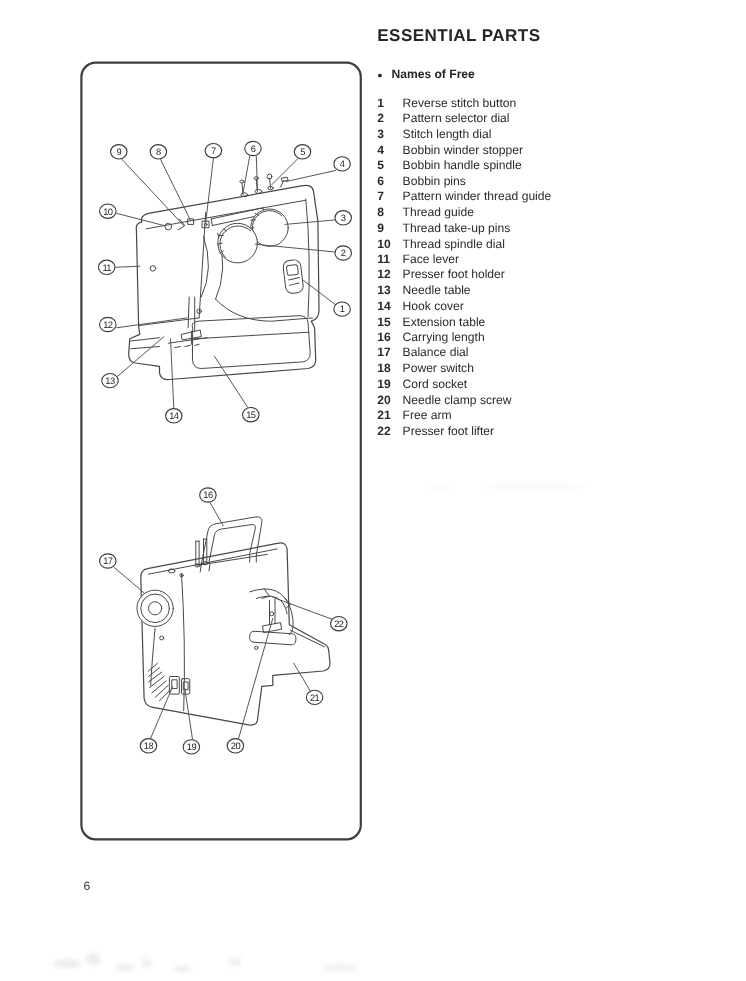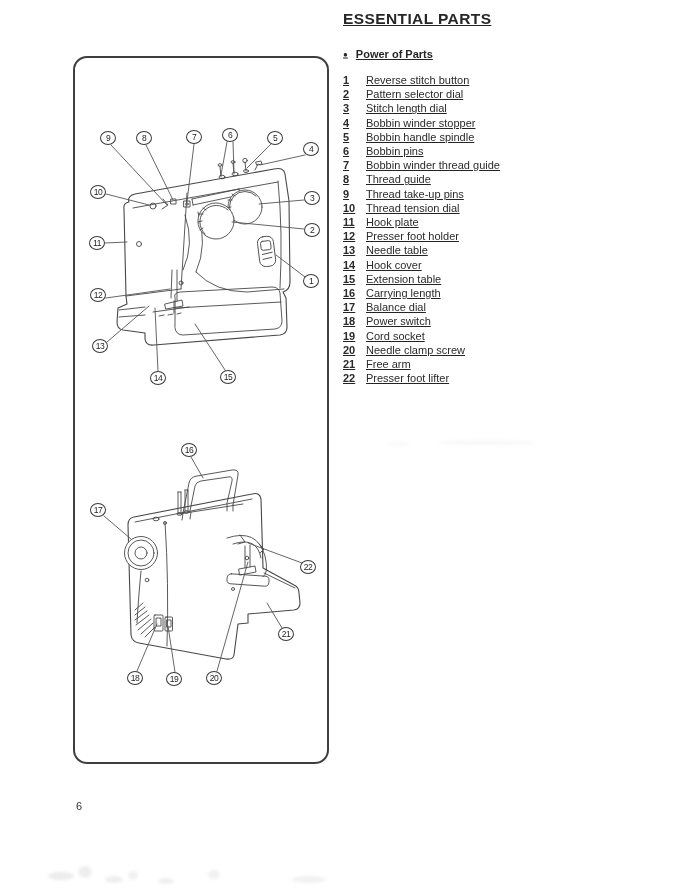--- a/index.html
+++ b/index.html
@@ -14,21 +14,21 @@
     background:#fff;
   }
   .diagram-box svg{position:absolute;left:0;top:0;}
   .callout{
     position:absolute;width:16px;height:14px;border:1px solid #3a3a3a;
     border-radius:50%;background:#fff;font-size:8.5px;font-weight:400;
     line-height:12.5px;text-align:center;color:#1e1e1e;box-sizing:border-box;
     letter-spacing:-0.5px;
   }
   
-  .content{position:absolute;left:343px;top:2px;width:330px;text-decoration:underline;}
+  .content{position:absolute;left:343px;top:16px;width:330px;}
   .title{font-size:15.5px;font-weight:bold;letter-spacing:.4px;margin:8px 0 0 0;color:#262626;}
   .section-heading{margin-top:20px;font-size:11px;font-weight:bold;display:flex;align-items:center;color:#262626;}
   .bullet{font-size:8px;margin-right:8px;transform:translateY(-0.5px);}
   .parts-list{margin-top:13px;}
   .part-row{display:flex;font-size:11px;line-height:14.2px;color:#2a2a2a;}
   .part-num{width:15px;font-weight:bold;flex:none;}
   .part-label{margin-left:8px;}
   .page-number{position:absolute;left:76px;top:800px;font-size:11px;color:#333;}
   .smudge{position:absolute;background:#c9c9c9;border-radius:50%;filter:blur(1.8px);}
 </style>
@@ -207,21 +207,21 @@
     <div class="callout" style="left:52px;top:613px">18</div>
     <div class="callout" style="left:91px;top:614px">19</div>
     <div class="callout" style="left:131px;top:613px">20</div>
   </div>
 
   <div class="content">
     <h1 class="title">ESSENTIAL PARTS</h1>
 
     <div class="section-heading">
       <span class="bullet">●</span>
-      <span>Power of Parts</span>
+      <span>Names of Free</span>
     </div>
 
     <div class="parts-list">
       <div class="part-row">
           <span class="part-num">1</span>
           <span class="part-label">Reverse stitch button</span>
         </div>
       <div class="part-row">
           <span class="part-num">2</span>
           <span class="part-label">Pattern selector dial</span>
@@ -237,37 +237,37 @@
       <div class="part-row">
           <span class="part-num">5</span>
           <span class="part-label">Bobbin handle spindle</span>
         </div>
       <div class="part-row">
           <span class="part-num">6</span>
           <span class="part-label">Bobbin pins</span>
         </div>
       <div class="part-row">
           <span class="part-num">7</span>
-          <span class="part-label">Bobbin winder thread guide</span>
+          <span class="part-label">Pattern winder thread guide</span>
         </div>
       <div class="part-row">
           <span class="part-num">8</span>
           <span class="part-label">Thread guide</span>
         </div>
       <div class="part-row">
           <span class="part-num">9</span>
           <span class="part-label">Thread take-up pins</span>
         </div>
       <div class="part-row">
           <span class="part-num">10</span>
-          <span class="part-label">Thread tension dial</span>
+          <span class="part-label">Thread spindle dial</span>
         </div>
       <div class="part-row">
           <span class="part-num">11</span>
-          <span class="part-label">Hook plate</span>
+          <span class="part-label">Face lever</span>
         </div>
       <div class="part-row">
           <span class="part-num">12</span>
           <span class="part-label">Presser foot holder</span>
         </div>
       <div class="part-row">
           <span class="part-num">13</span>
           <span class="part-label">Needle table</span>
         </div>
       <div class="part-row">

